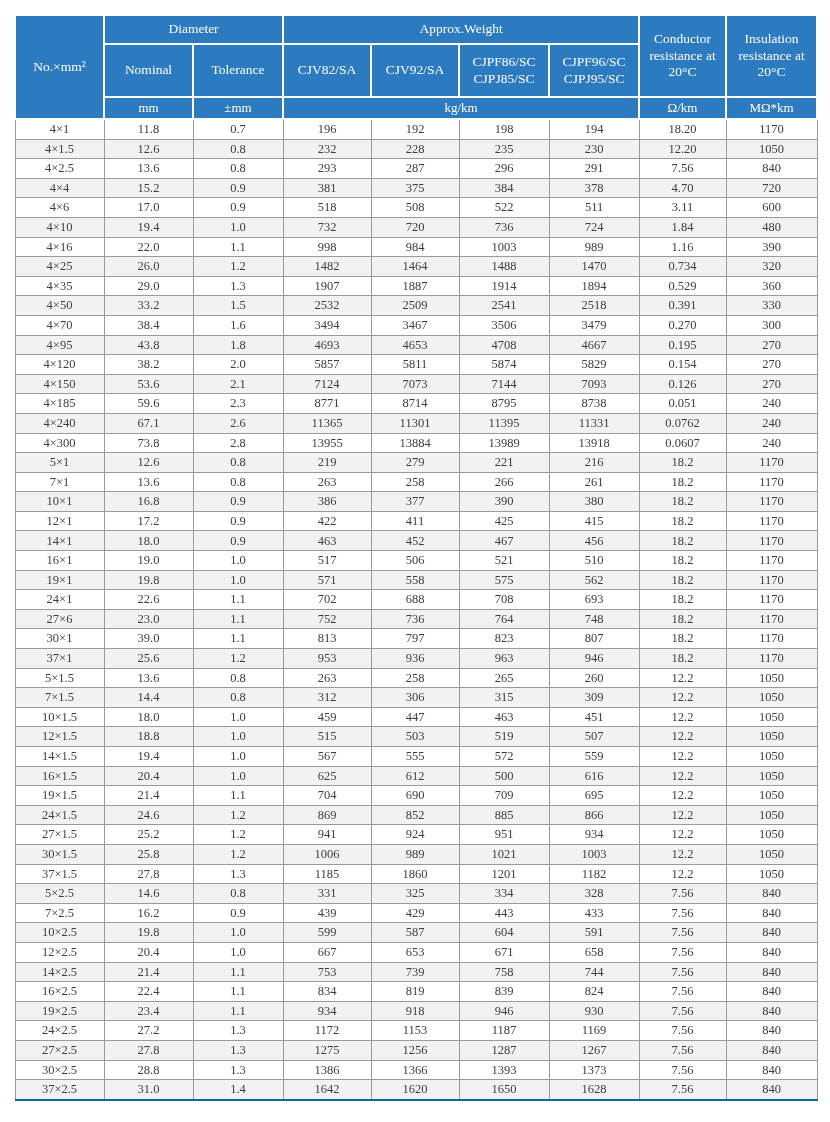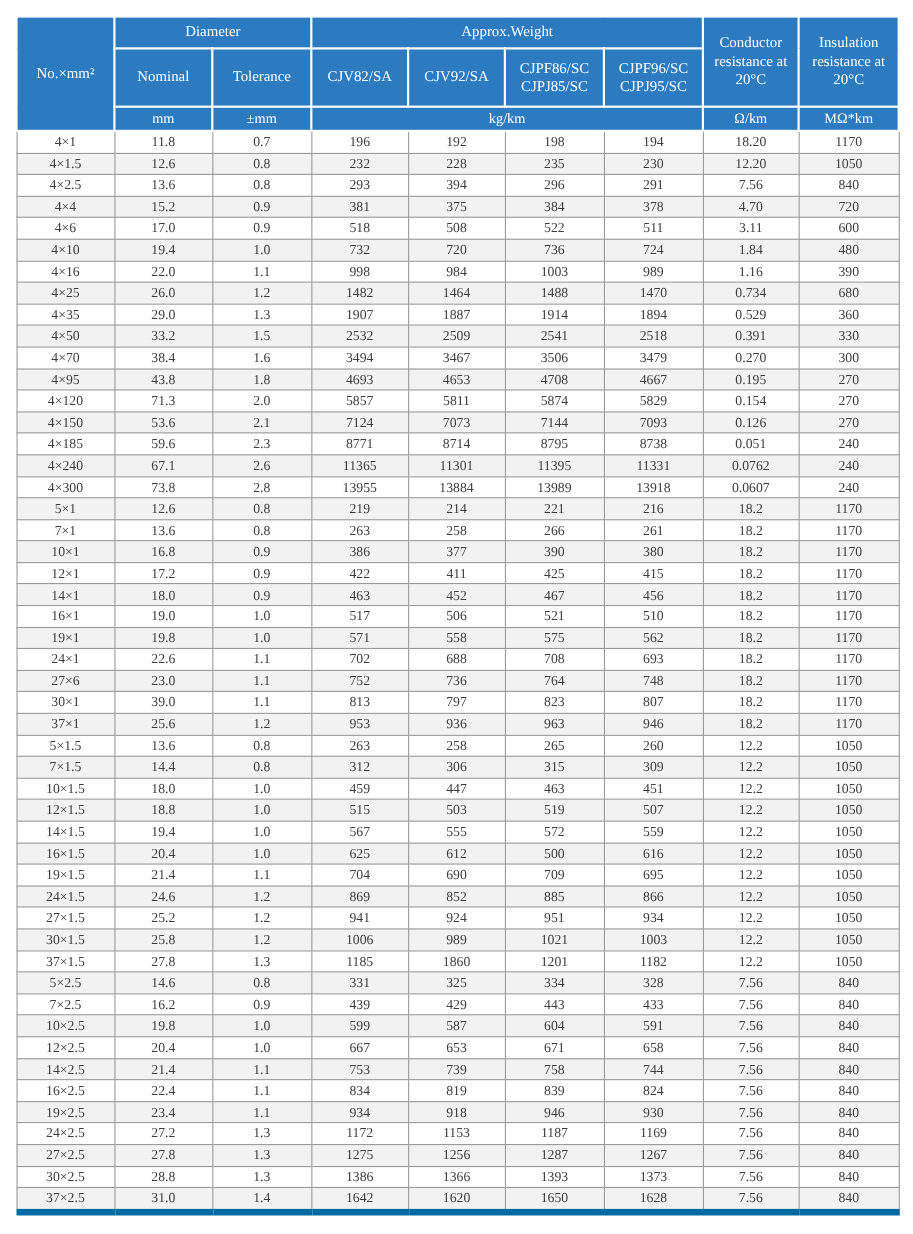--- a/index.html
+++ b/index.html
@@ -18,21 +18,21 @@
   tr.h1 th{height:27px;}
   tr.h2 th{height:51px;}
   tr.h3 th{height:20px;font-size:13px;}
   
   tbody td{
     border:1px solid #9a9a9a;text-align:center;vertical-align:middle;
     height:18.6px;padding:0 2px;font-size:12.5px;color:#3d3d3d;line-height:1;
     background:#ffffff;
   }
   tbody tr:nth-child(even) td{background:#f2f2f2;}
-  tbody tr:last-child td{border-bottom:6px solid #0369a1;}
+  tbody tr:last-child td{border-bottom:2px solid #0369a1;}
 </style>
 </head>
 <body>
 
 <div class="table-wrap">
   <table>
     <colgroup>
       <col style="width:89px">
         <col style="width:89px">
         <col style="width:90px">
@@ -88,21 +88,21 @@
           <td>235</td>
           <td>230</td>
           <td>12.20</td>
           <td>1050</td>
         </tr>
         <tr>
           <td>4×2.5</td>
           <td>13.6</td>
           <td>0.8</td>
           <td>293</td>
-          <td>394</td>
+          <td>287</td>
           <td>296</td>
           <td>291</td>
           <td>7.56</td>
           <td>840</td>
         </tr>
         <tr>
           <td>4×4</td>
           <td>15.2</td>
           <td>0.9</td>
           <td>381</td>
@@ -147,21 +147,21 @@
         </tr>
         <tr>
           <td>4×25</td>
           <td>26.0</td>
           <td>1.2</td>
           <td>1482</td>
           <td>1464</td>
           <td>1488</td>
           <td>1470</td>
           <td>0.734</td>
-          <td>680</td>
+          <td>320</td>
         </tr>
         <tr>
           <td>4×35</td>
           <td>29.0</td>
           <td>1.3</td>
           <td>1907</td>
           <td>1887</td>
           <td>1914</td>
           <td>1894</td>
           <td>0.529</td>
@@ -195,21 +195,21 @@
           <td>1.8</td>
           <td>4693</td>
           <td>4653</td>
           <td>4708</td>
           <td>4667</td>
           <td>0.195</td>
           <td>270</td>
         </tr>
         <tr>
           <td>4×120</td>
-          <td>71.3</td>
+          <td>38.2</td>
           <td>2.0</td>
           <td>5857</td>
           <td>5811</td>
           <td>5874</td>
           <td>5829</td>
           <td>0.154</td>
           <td>270</td>
         </tr>
         <tr>
           <td>4×150</td>
@@ -253,21 +253,21 @@
           <td>13989</td>
           <td>13918</td>
           <td>0.0607</td>
           <td>240</td>
         </tr>
         <tr>
           <td>5×1</td>
           <td>12.6</td>
           <td>0.8</td>
           <td>219</td>
-          <td>214</td>
+          <td>279</td>
           <td>221</td>
           <td>216</td>
           <td>18.2</td>
           <td>1170</td>
         </tr>
         <tr>
           <td>7×1</td>
           <td>13.6</td>
           <td>0.8</td>
           <td>263</td>

